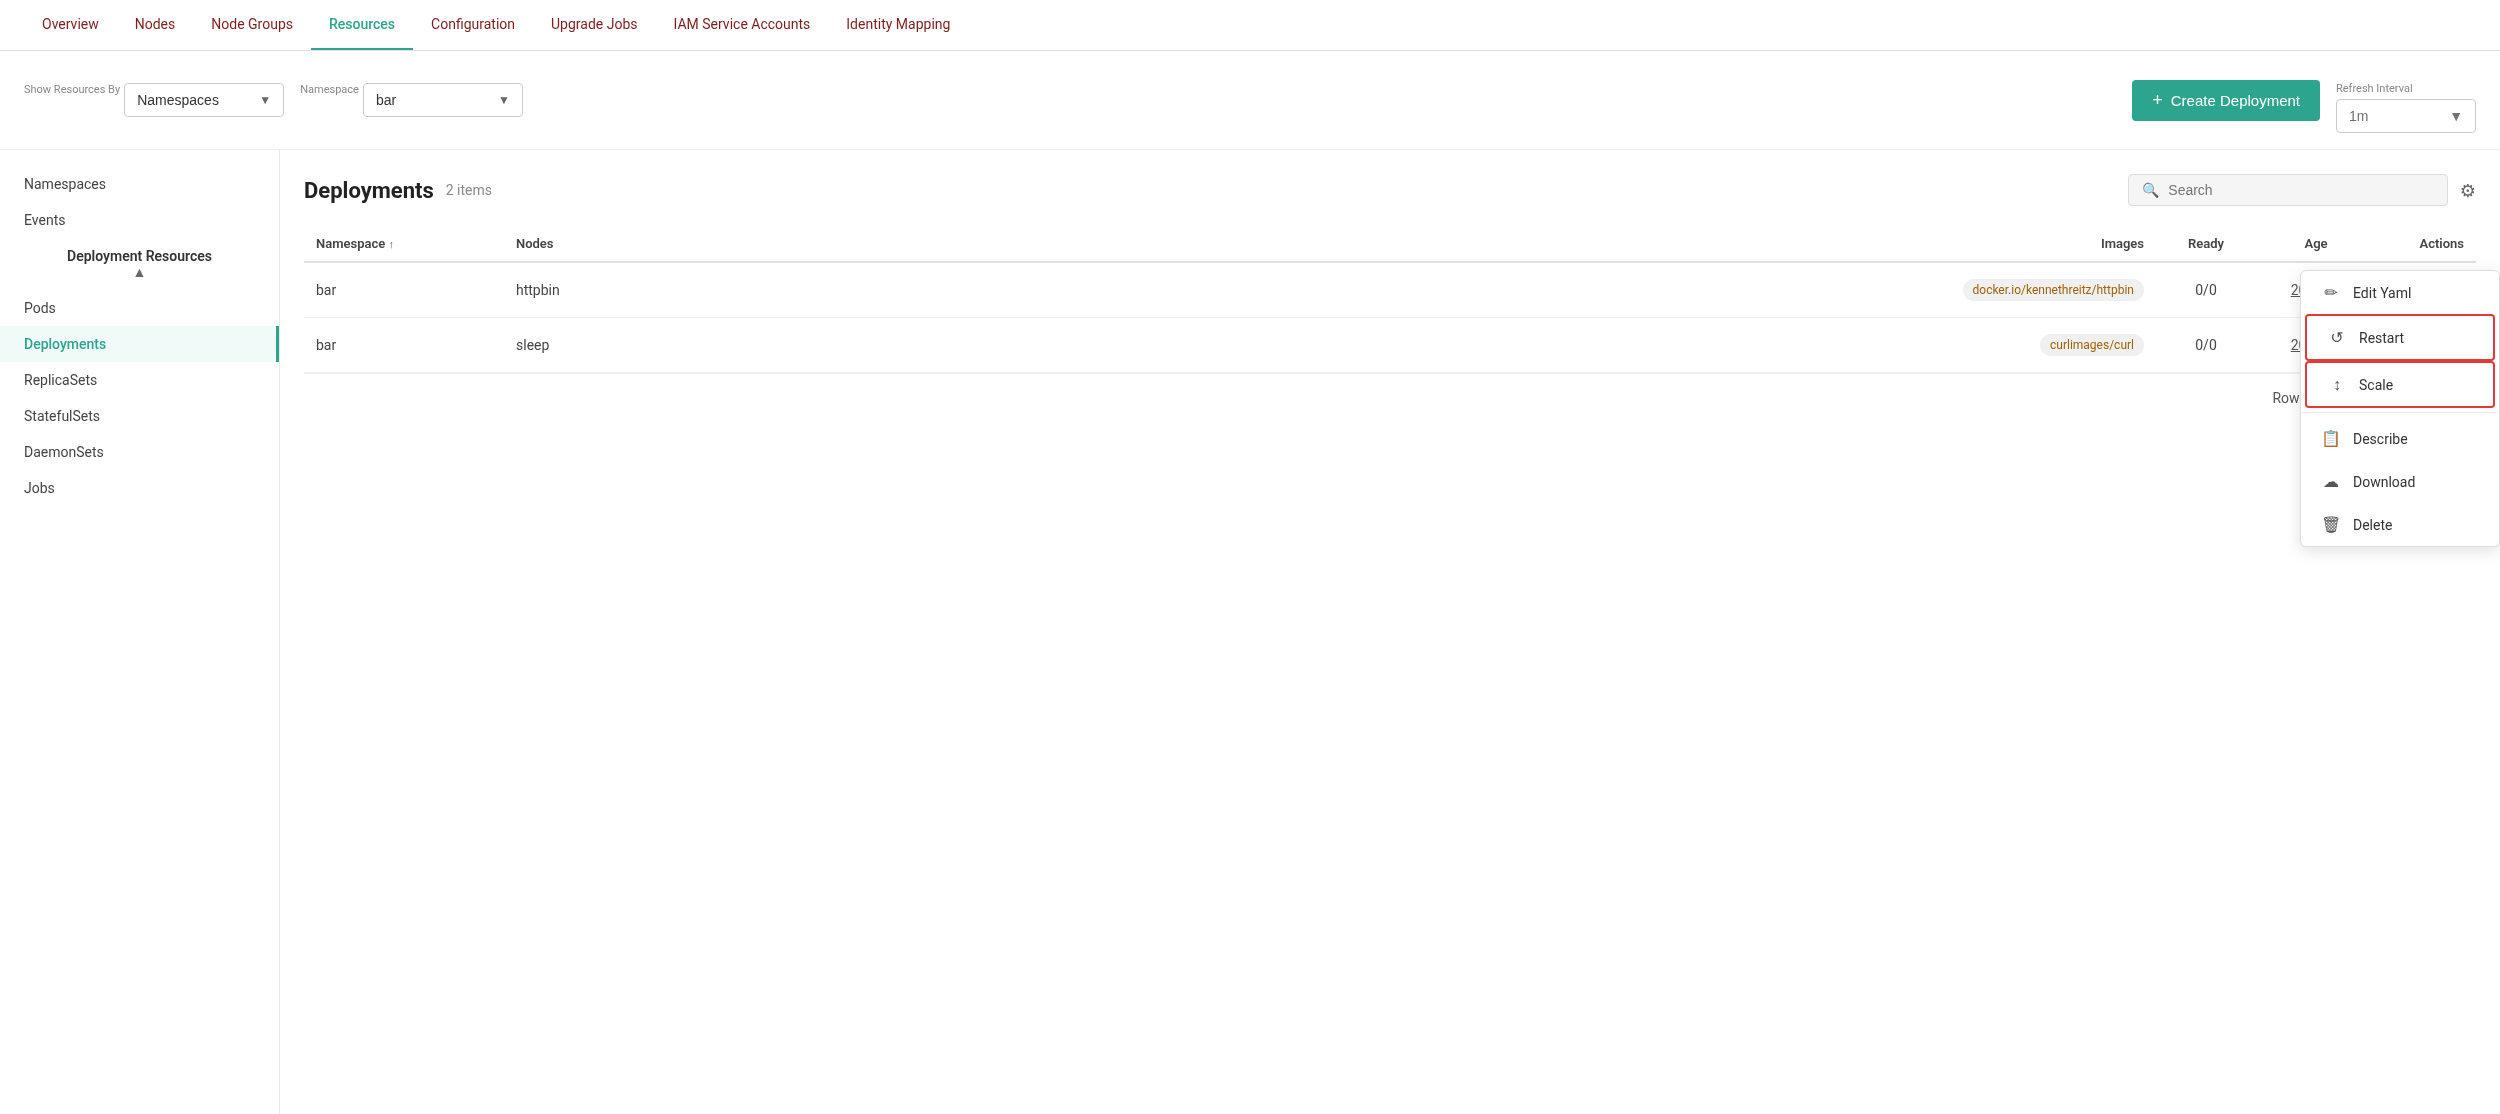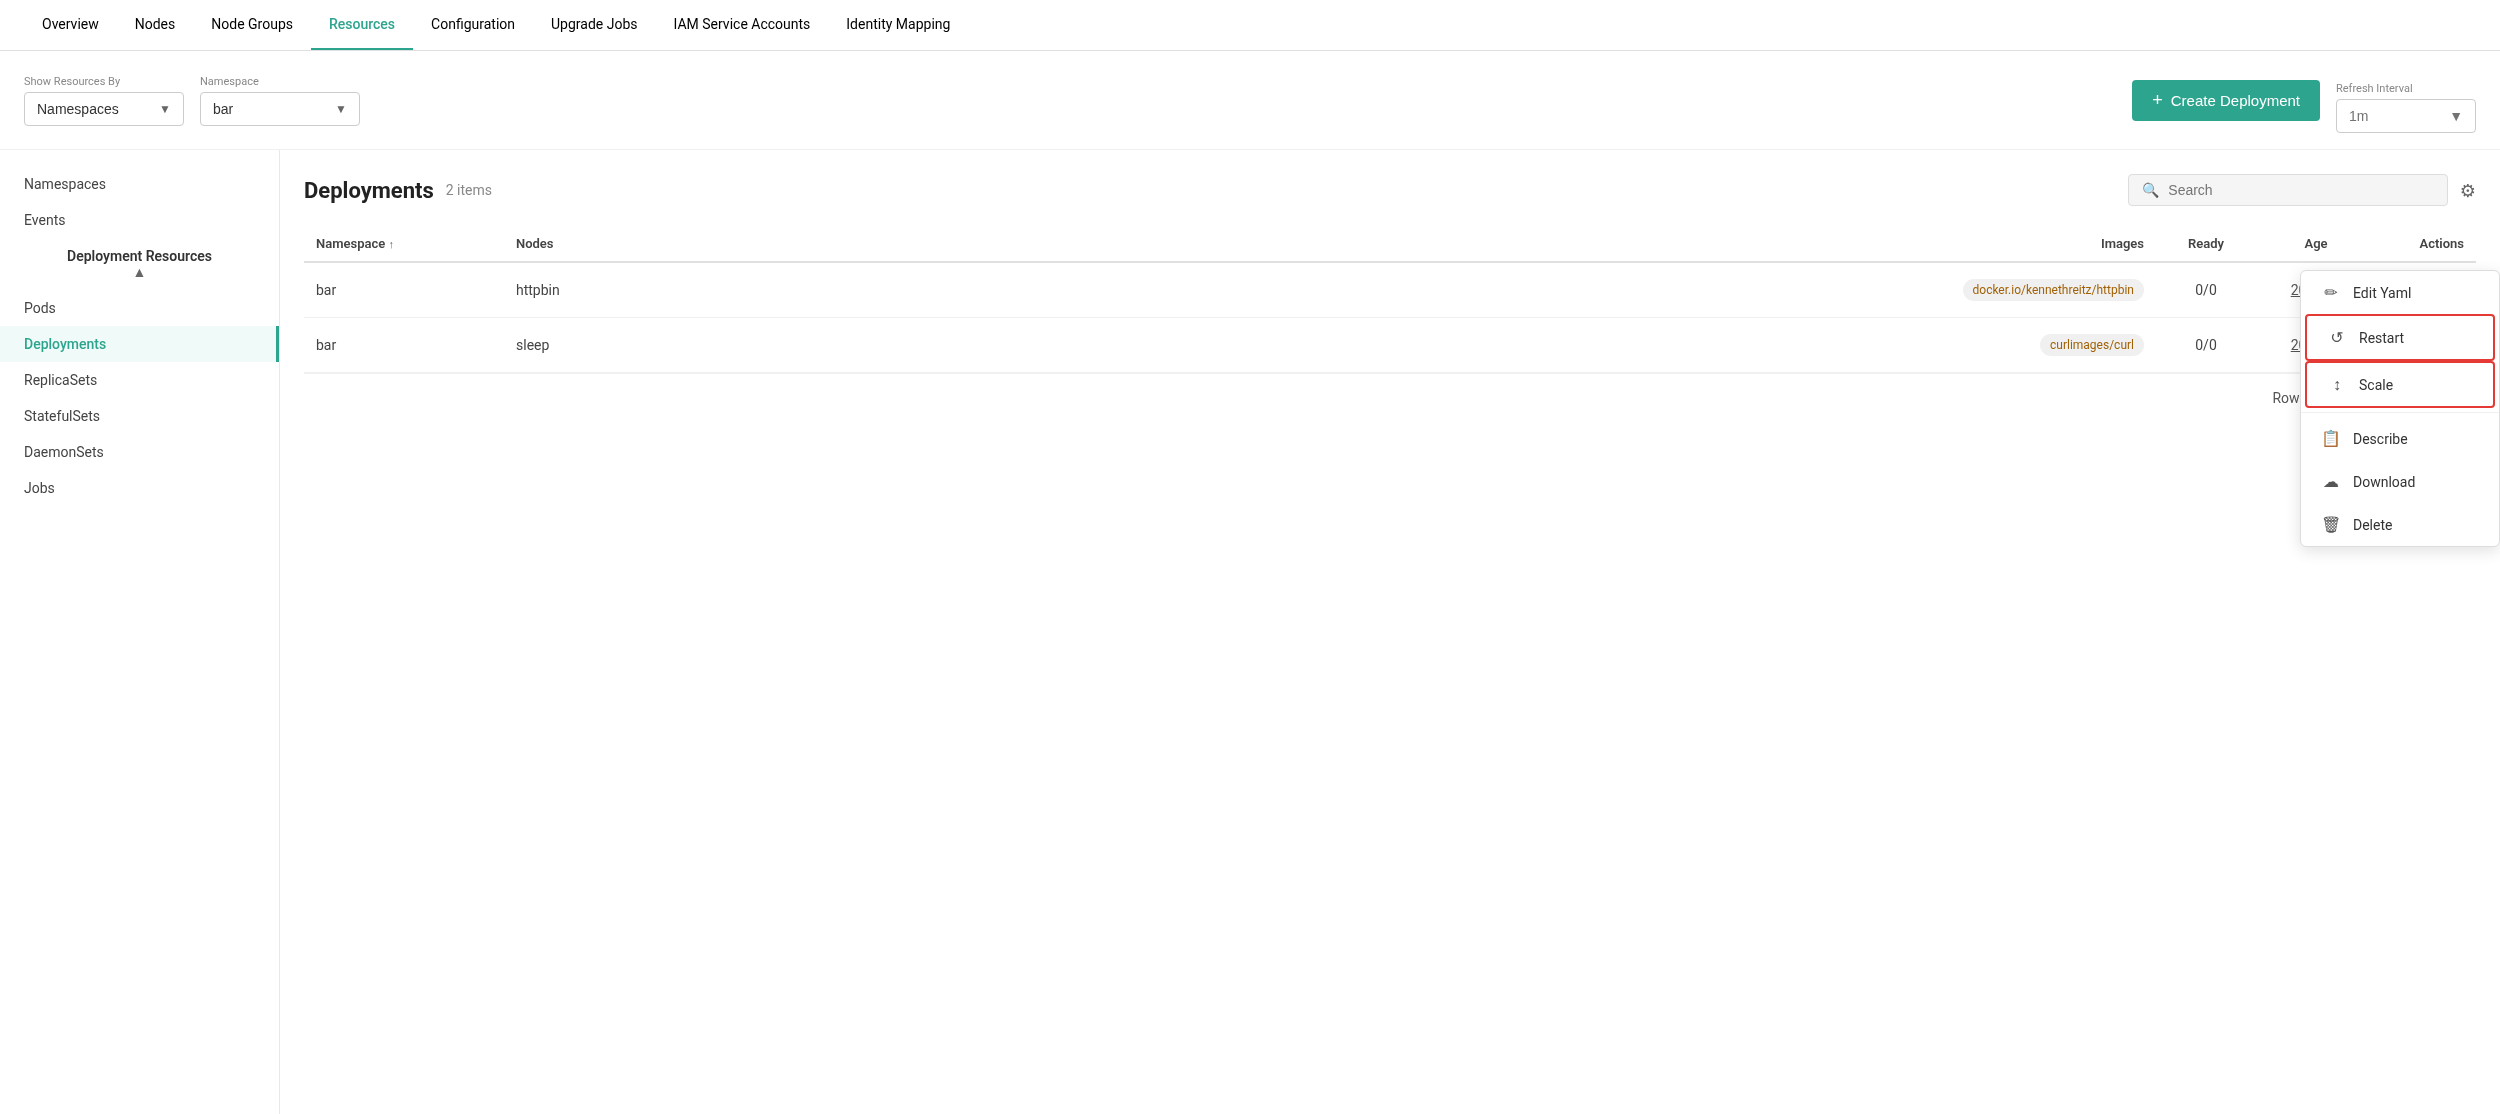--- a/index.html
+++ b/index.html
@@ -1,25 +1,25 @@
 <!DOCTYPE html>
 <html><head>
   <meta charset="utf-8">
   <style>
     * { box-sizing: border-box; margin: 0; padding: 0; }
     body { font-family: -apple-system, BlinkMacSystemFont, 'Segoe UI', Roboto, sans-serif; background: #fff; color: #333; font-size: 14px; }
 
     
     .top-nav { display: flex; align-items: center; border-bottom: 1px solid #e0e0e0; padding: 0 24px; background: #fff; }
-    .top-nav .nav-item { padding: 16px 18px; cursor: pointer; color: #000000; font-size: 14px; border-bottom: 2px solid transparent; white-space: nowrap; }
+    .top-nav .nav-item { padding: 16px 18px; cursor: pointer; color: #7f1d1d; font-size: 14px; border-bottom: 2px solid transparent; white-space: nowrap; }
     .top-nav .nav-item.active { color: #2da58e; border-bottom: 2px solid #2da58e; font-weight: 500; }
 
     
     .toolbar { display: flex; align-items: center; padding: 16px 24px; gap: 16px; border-bottom: 1px solid #f0f0f0; }
-    .toolbar-group { display: flex; flex-direction: column; gap: 4px; }
+    .toolbar-group { display: flex; flex-direction: row; gap: 4px; }
     .toolbar-group label { font-size: 11px; color: #888; }
     .dropdown-btn { display: flex; align-items: center; gap: 8px; border: 1px solid #ccc; border-radius: 4px; padding: 8px 12px; background: #fff; cursor: pointer; min-width: 160px; justify-content: space-between; font-size: 14px; color: #333; }
     .dropdown-btn .chevron { color: #666; font-size: 12px; }
     .spacer { flex: 1; }
     .create-btn { display: flex; align-items: center; gap: 8px; background: #2da58e; color: #fff; border: none; border-radius: 4px; padding: 10px 20px; cursor: pointer; font-size: 15px; font-weight: 500; white-space: nowrap; }
     .create-btn .plus { font-size: 18px; font-weight: 300; }
     .refresh-group { display: flex; flex-direction: column; gap: 4px; margin-top: 15px; }
     .refresh-group label { font-size: 11px; color: #888; }
     .refresh-dropdown { display: flex; align-items: center; gap: 8px; border: 1px solid #ccc; border-radius: 4px; padding: 8px 12px; background: #fff; cursor: pointer; min-width: 140px; justify-content: space-between; font-size: 14px; color: #737373; }
 

